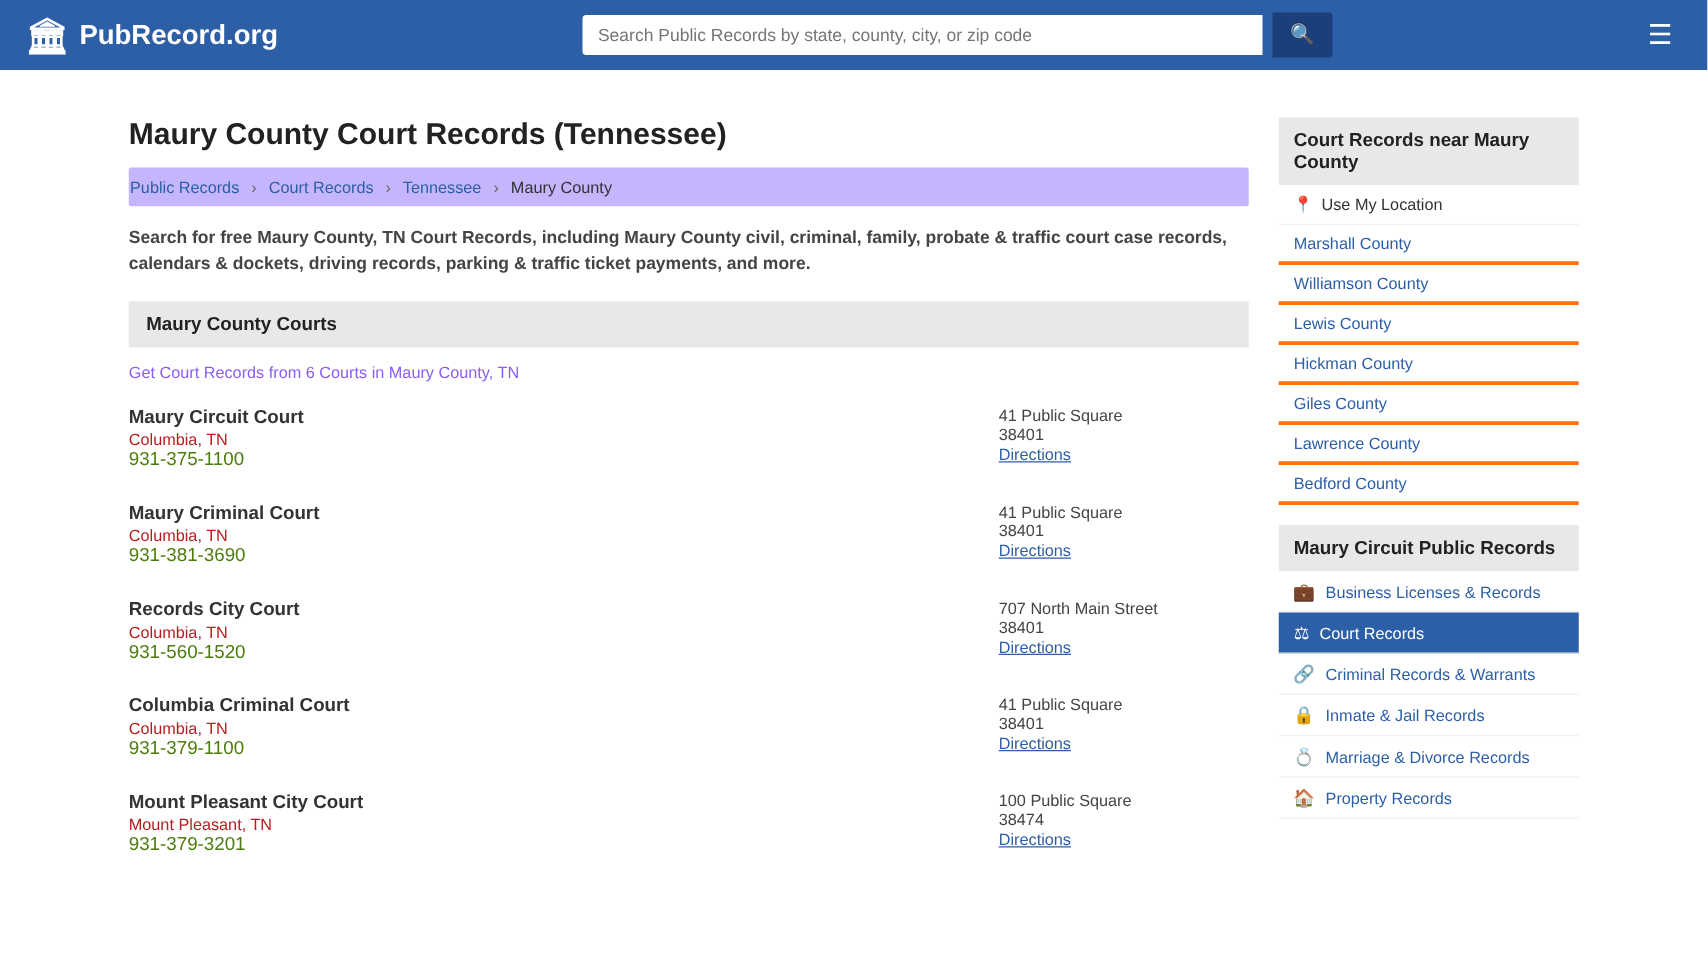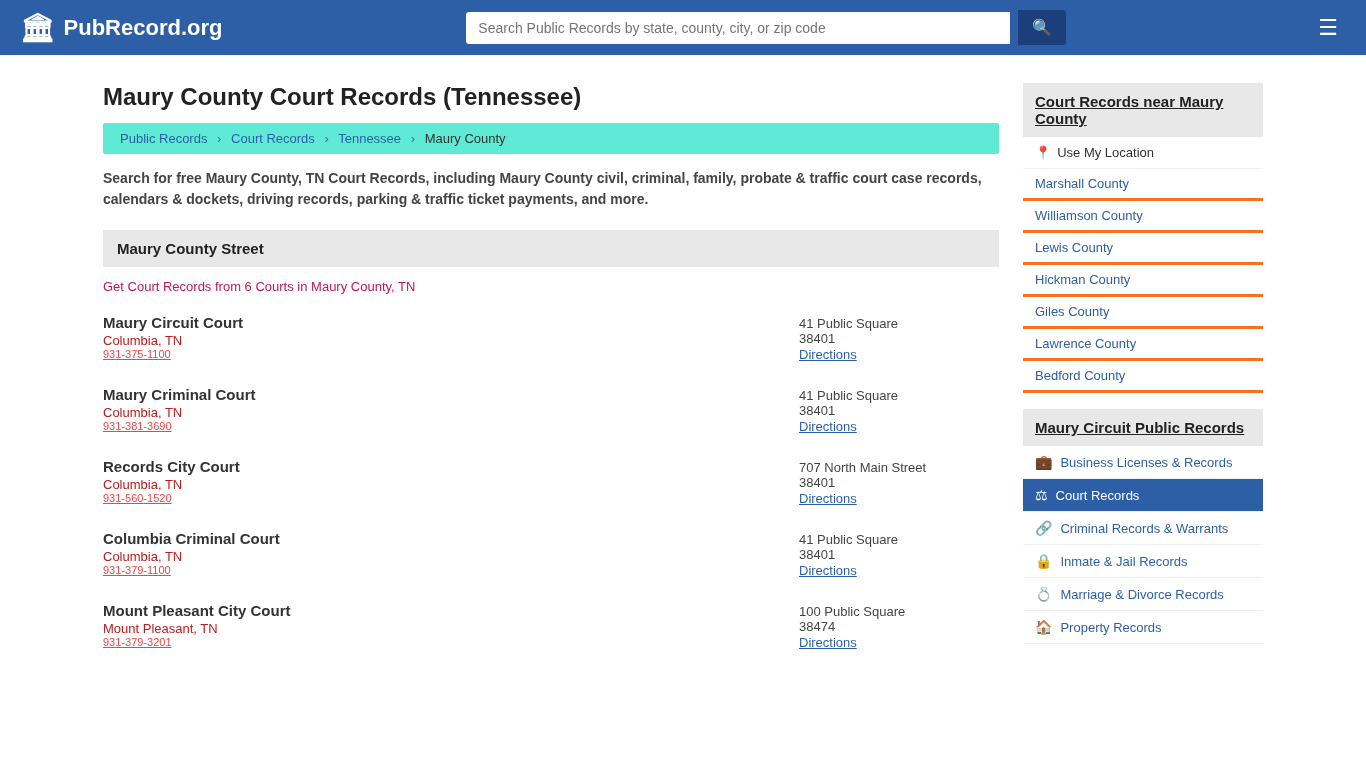--- a/index.html
+++ b/index.html
@@ -54,21 +54,21 @@
       border: none;
       color: #fff;
       font-size: 22px;
       cursor: pointer;
       padding: 4px 8px;
     }
 
     
     #main-container {
       max-width: 1200px;
-      margin: 8px auto;
+      margin: 18px auto;
       padding: 20px 20px;
       display: flex;
       gap: 24px;
     }
     #content-area {
       flex: 1;
     }
     #sidebar {
       width: 240px;
       flex-shrink: 0;
@@ -77,22 +77,22 @@
     
     #page-title {
       font-size: 24px;
       font-weight: bold;
       color: #222;
       margin-bottom: 12px;
     }
 
     
     #breadcrumb {
-      background: #5eead4;
-      padding: 8px 17px;
+      background: #c4b5fd;
+      padding: 8px 1px;
       font-size: 13px;
       margin-bottom: 14px;
       border-radius: 2px;
     }
     #breadcrumb a, .bc-link {
       color: #2d5fa6;
       text-decoration: none;
       cursor: pointer;
     }
     .bc-sep { margin: 0 6px; color: #666; }
@@ -111,70 +111,67 @@
       background: #e8e8e8;
       padding: 10px 14px;
       font-size: 15px;
       font-weight: bold;
       color: #222;
       margin-bottom: 8px;
     }
 
     .section-sub {
       font-size: 13px;
-      color: #be185d;
+      color: #8b5cf6;
       margin-bottom: 16px;
       padding: 4px 0;
     }
 
     
     .court-entry {
       margin-bottom: 20px;
       padding-bottom: 4px;
     }
     .court-name {
       font-weight: bold;
       font-size: 15px;
       margin-bottom: 2px;
     }
     .court-city {
       color: #b91c1c;
       font-size: 13px;
     }
     .court-phone {
-      color: #ef4444;
-      font-size: 11px;
+      color: #4d7c0f;
+      font-size: 15px;
       margin-bottom: 2px;
-      text-decoration: underline;
     }
     .court-row {
       display: flex;
       gap: 96px;
-      align-items: flex-end;
     }
     .court-left { flex: 1; }
     .court-right { width: 200px; }
     .court-address { font-size: 13px; color: #444; }
     .court-zip { font-size: 13px; color: #444; }
     .directions-link {
       color: #2d5fa6;
       text-decoration: underline;
       cursor: pointer;
       font-size: 13px;
     }
 
     
     .sidebar-section-title {
       background: #e8e8e8;
       padding: 10px 12px;
       font-size: 15px;
       font-weight: bold;
       color: #222;
       margin-bottom: 0;
-      text-decoration: underline;
     }
     .sidebar-section {
       margin-bottom: 16px;
     }
     .sidebar-item {
       padding: 8px 12px;
       font-size: 13px;
       color: #2d5fa6;
       cursor: pointer;
       display: flex;
@@ -239,21 +236,21 @@
       <span class="bc-sep">›</span>
       <span class="bc-link">Court Records</span>
       <span class="bc-sep">›</span>
       <span class="bc-link">Tennessee</span>
       <span class="bc-sep">›</span>
       <span>Maury County</span>
     </div>
 
     <div id="description">Search for free Maury County, TN Court Records, including Maury County civil, criminal, family, probate &amp; traffic court case records, calendars &amp; dockets, driving records, parking &amp; traffic ticket payments, and more.</div>
 
-    <div class="section-header">Maury County Street</div>
+    <div class="section-header">Maury County Courts</div>
     <div class="section-sub">Get Court Records from 6 Courts in Maury County, TN</div>
 
     <div id="courts-list">
         <div class="court-entry">
     <div class="court-row">
       <div class="court-left">
         <div class="court-name">Maury Circuit Court</div>
         <div class="court-city">Columbia, TN</div>
         <div class="court-phone">931-375-1100</div>
       </div>

